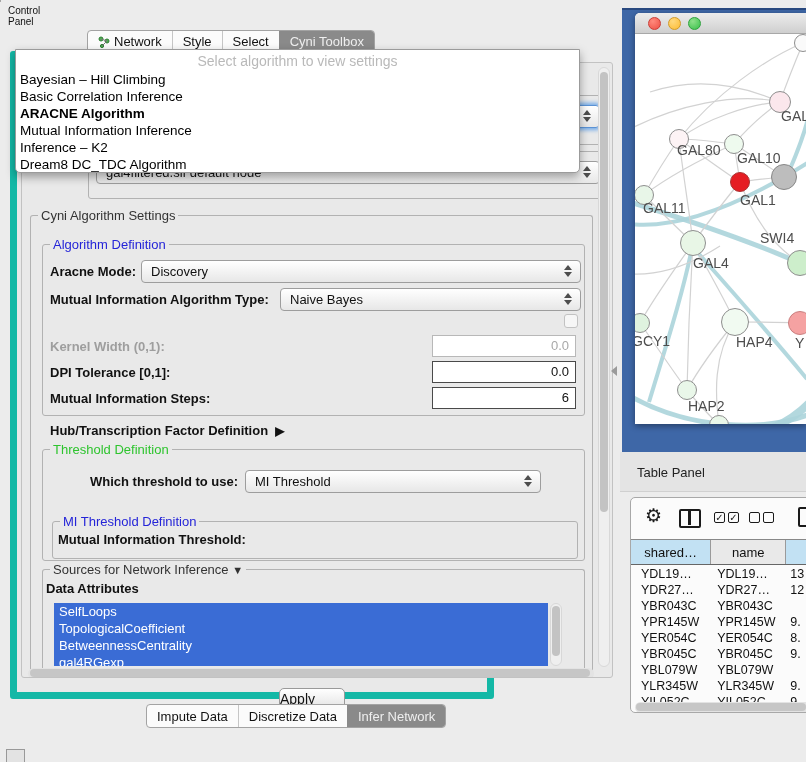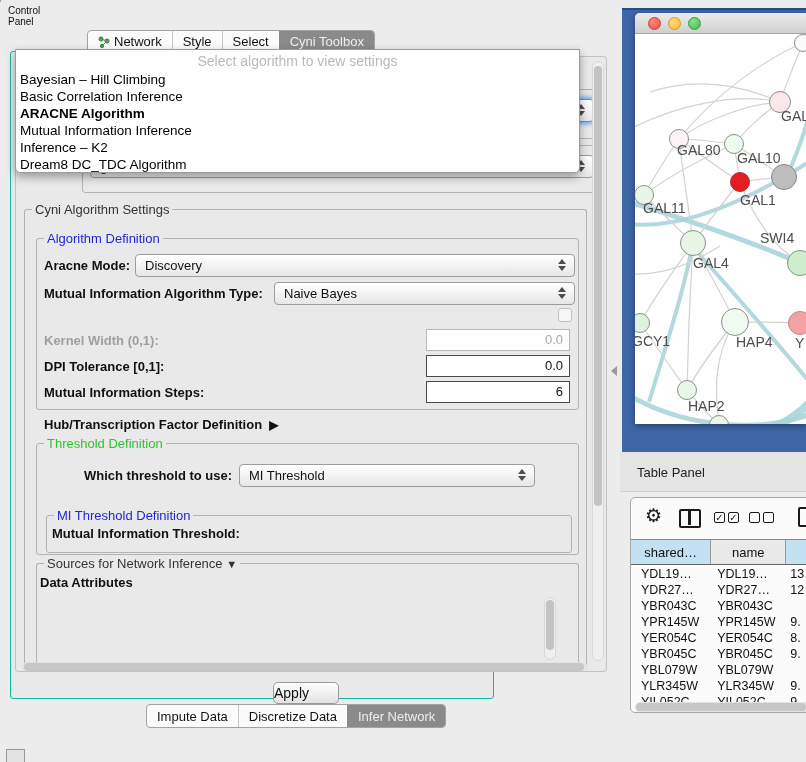--- a/index.html
+++ b/index.html
@@ -14,21 +14,21 @@
 
   
   .tabstrip { display:flex; background:#fbfbfb; border:1px solid #a3a3a3; border-radius:4px; overflow:hidden; font-size:13px; }
   .tabstrip .seg { padding:3px 10px; color:#111; border-left:1px solid #c6c6c6; white-space:nowrap; display:flex; align-items:center; gap:4px; }
   .tabstrip .seg:first-child { border-left:none; }
   .tabstrip .seg.sel { background:#8a8a8a; color:#efefef; border-left-color:#8a8a8a; }
   #top-tabs { left:87px; top:29px; height:23px; }
   #bottom-tabs { left:146px; top:703px; height:24px; }
 
   
-  #outer-panel { left:10px; top:50px; width:484px; height:648px; border:1px solid #14b8a6; border-radius:3px; background:#e9e9e9;padding-left:24px; }
+  #outer-panel { left:10px; top:50px; width:484px; height:648px; border:7px solid #14b8a6; border-radius:3px; background:#e9e9e9;padding-left:24px; }
   #inner-panel { left:4px; top:4px; width:592px; height:616px; border:1px solid #c2c2c2; border-radius:3px; background:#e9e9e9; overflow:hidden; }
 
   
   .grp { position:absolute; border:1px solid #b2b2b2; border-radius:3px; }
   .grp > .legend { position:absolute; top:-8px; left:7px; background:#e9e9e9; padding:0 3px; font-size:13px; color:#333; white-space:nowrap; }
   .legend.blue { color:#2424d8; }
   .legend.green { color:#2ec42e; }
 
   .lbl { position:absolute; font-size:13px; font-weight:bold; color:#111; white-space:nowrap; }
   .lbl.dis { color:#9e9e9e; }
@@ -187,20 +187,26 @@
       </div>
       <div class="grp" style="left:30px; top:458px; width:526px; height:38px;">
         <span class="legend blue">MI Threshold Definition</span>
       </div>
       <span class="lbl" style="left:36px; top:469px;">Mutual Information Threshold:</span>
 
       <div class="grp" style="left:20px; top:506px; width:543px; height:116px; border-bottom:none;">
         <span class="legend"><span>Sources for Network Inference</span> <span style="font-size:11px;">▼</span></span>
       </div>
       <span class="lbl" style="left:24px; top:518px;">Data Attributes</span>
+      <div class="abs" id="attr-list" style="left:32px; top:540px;">
+        <div class="li">SelfLoops</div>
+        <div class="li">TopologicalCoefficient</div>
+        <div class="li">BetweennessCentrality</div>
+        <div class="li">gal4RGexp</div>
+      </div>
       <div class="sb-v" style="left:528px; top:540px; height:63px;">
           <div class="thumb" style="top:2px; height:50px;"></div>
         </div>
 
       <div class="sb-v" style="left:576px; top:4px; height:600px;">
           <div class="thumb" style="top:4px; height:440px;"></div>
         </div>
       <div class="sb-h" style="left:6px; top:605px; width:566px;">
           <div class="thumb" style="left:2px; width:560px;"></div>
         </div>

